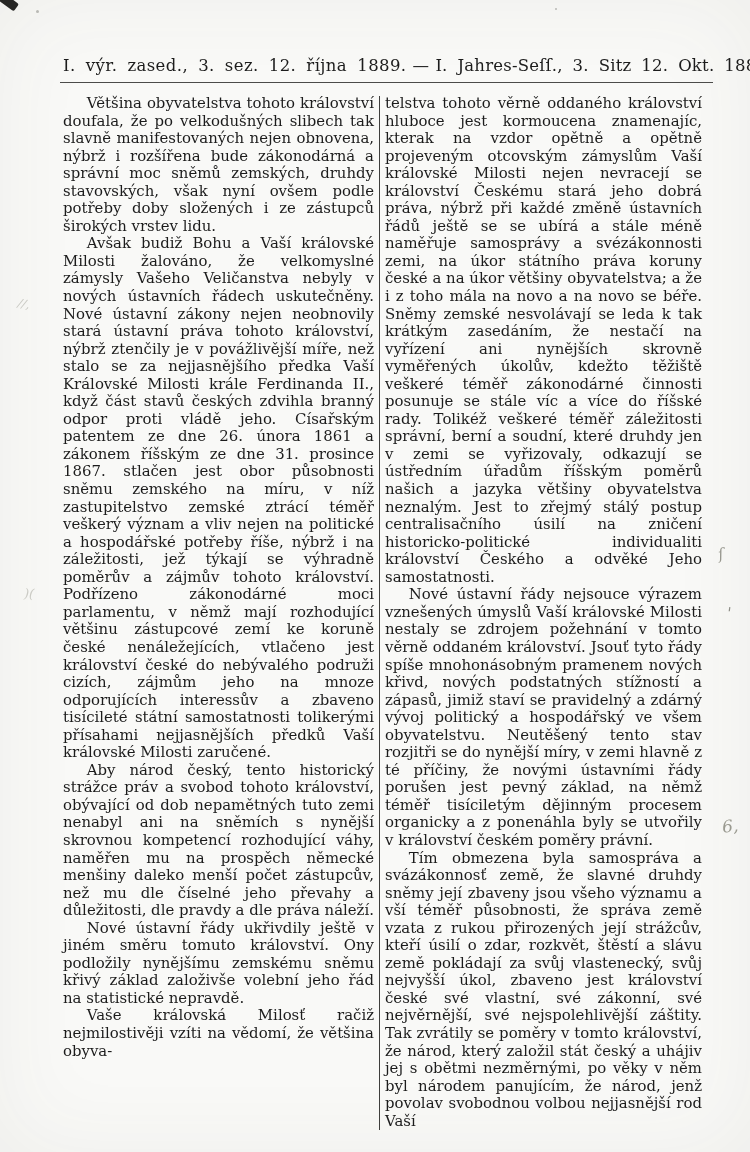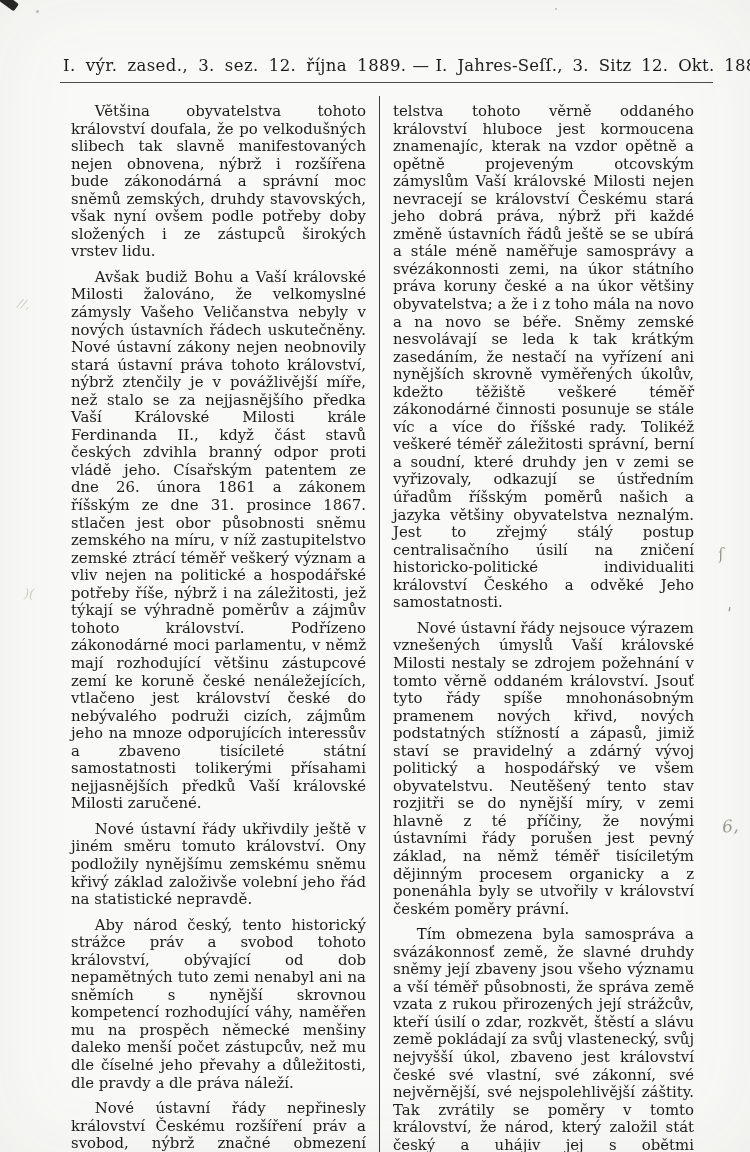--- a/index.html
+++ b/index.html
@@ -40,21 +40,21 @@
     font-size: 14.9px;
     line-height: 17.55px;
   }
   .col-left  { width: 311px; }
   .col-right { width: 317px; }
   .divider {
     width: 1px;
     background: #3e3e3c;
     margin: 1px 5px 0 5px;
   }
-  p.para { margin: 8px; text-indent: 1.6em; }
+  p.para { margin: 0; text-indent: 1.6em; }
   p.para.noindent { text-indent: 0; }
   .seg.it { }
   .pencil-mark {
     position: absolute;
     font-style: italic;
     font-family: "DejaVu Serif", serif;
     pointer-events: none;
     white-space: nowrap;
   }
   .corner-smudge {
@@ -86,23 +86,22 @@
     </div>
 
   </header>
 
   <div class="rule"></div>
 
   <main class="columns">
     <div class="col col-left" id="col-left">
         <p class="para"><span class="seg">Většina obyvatelstva tohoto království doufala, že po velkodušných slibech tak slavně manifestovaných nejen obnovena, nýbrž i rozšířena bude zákonodárná a správní moc sněmů zemských, druhdy stavovských, však nyní ovšem podle potřeby doby složených i ze zástupců širokých vrstev lidu.</span></p>
         <p class="para"><span class="seg">Avšak budiž Bohu a Vaší královské Milosti žalováno, že velkomyslné zámysly Vašeho Veličanstva nebyly v nových ústavních řádech uskutečněny. Nové ústavní zákony nejen neobnovily stará ústavní práva tohoto království, nýbrž ztenčily je v povážlivější míře, než stalo se za nejjasnějšího předka Vaší Královské Milosti krále Ferdinanda II., když část stavů českých zdvihla branný odpor proti vládě jeho. Císařským patentem ze dne 26. února 1861 a zákonem říšským ze dne 31. prosince 1867. stlačen jest obor působnosti sněmu zemského na míru, v níž zastupitelstvo zemské ztrácí téměř veškerý význam a vliv nejen na politické a hospodářské potřeby říše, nýbrž i na záležitosti, jež týkají se výhradně poměrův a zájmův tohoto království. Podřízeno zákonodárné moci parlamentu, v němž mají rozhodující většinu zástupcové zemí ke koruně české nenáležejících, vtlačeno jest království české do nebývalého podruži cizích, zájmům jeho na mnoze odporujících interessův a zbaveno tisícileté státní samostatnosti tolikerými přísahami nejjasnějších předků Vaší královské Milosti zaručené.</span></p>
+        <p class="para"><span class="seg">Aby národ český, tento historický strážce práv a svobod tohoto království, obývající od dob nepamětných tuto zemi nenabyl ani na sněmích s nynější skrovnou kompetencí rozhodující váhy, naměřen mu na prospěch německé menšiny daleko menší počet zástupcův, než mu dle číselné jeho převahy a důležitosti, dle pravdy a dle práva náleží.</span></p>
         <p class="para"><span class="seg">Nové ústavní řády ukřivdily ještě v jiném směru tomuto království. Ony podložily nynějšímu zemskému sněmu křivý základ založivše volební jeho řád na statistické nepravdě.</span></p>
-        <p class="para"><span class="seg">Aby národ český, tento historický strážce práv a svobod tohoto království, obývající od dob nepamětných tuto zemi nenabyl ani na sněmích s nynější skrovnou kompetencí rozhodující váhy, naměřen mu na prospěch německé menšiny daleko menší počet zástupcův, než mu dle číselné jeho převahy a důležitosti, dle pravdy a dle práva náleží.</span></p>
-        <p class="para"><span class="seg">Nové ústavní řády nepřinesly království Českému rozšíření práv a svobod, nýbrž značné obmezení nejdůležitějšího odvěkého práva jeho k vlastní správě a k vlastnímu zákonodárství.</span></p>
         <p class="para"><span class="seg">Vaše královská Milosť račiž nejmilostivěji vzíti na vědomí, že většina obyva-</span></p>
       </div>
     <div class="divider"></div>
     <div class="col col-right" id="col-right">
         <p class="para noindent"><span class="seg">telstva tohoto věrně oddaného království hluboce jest kormoucena znamenajíc, kterak na vzdor opětně a opětně projeveným otcovským zámyslům Vaší královské Milosti nejen nevracejí se království Českému stará jeho dobrá práva, nýbrž při každé změně ústavních řádů ještě se se ubírá a stále méně naměřuje samosprávy a svézákonnosti zemi, na úkor státního práva koruny české a na úkor většiny obyvatelstva; a že i z toho mála na novo a na novo se béře. Sněmy zemské nesvolávají se leda k tak krátkým zasedáním, že nestačí na vyřízení ani nynějších skrovně vyměřených úkolův, kdežto těžiště veškeré téměř zákonodárné činnosti posunuje se stále víc a více do říšské rady. Tolikéž veškeré téměř záležitosti správní, berní a soudní, které druhdy jen v zemi se vyřizovaly, odkazují se ústředním úřadům říšským poměrů našich a jazyka většiny obyvatelstva neznalým. Jest to zřejmý stálý postup centralisačního úsilí na zničení historicko-politické individualiti království Českého a odvěké Jeho samostatnosti.</span></p>
         <p class="para"><span class="seg">Nové ústavní řády nejsouce výrazem vznešených úmyslů Vaší královské Milosti nestaly se zdrojem požehnání v tomto věrně oddaném království. Jsouť tyto řády spíše mnohonásobným pramenem nových křivd, nových podstatných stížností a zápasů, jimiž staví se pravidelný a zdárný vývoj politický a hospodářský ve všem obyvatelstvu. Neutěšený tento stav rozjitři se do nynější míry, v zemi hlavně z té příčiny, že novými ústavními řády </span><span class="seg it">porušen jest pevný základ, na němž téměř tisíciletým dějinným procesem organicky a z ponenáhla byly se utvořily v království českém poměry právní.</span></p>
         <p class="para"><span class="seg">Tím obmezena byla samospráva a svázákonnosť země, že slavné druhdy sněmy její zbaveny jsou všeho významu a vší téměř působnosti, že správa země vzata z rukou přirozených její strážcův, kteří úsilí o zdar, rozkvět, štěstí a slávu země pokládají za svůj vlastenecký, svůj nejvyšší úkol, zbaveno jest království české své vlastní, své zákonní, své nejvěrnější, své nejspolehlivější záštity. Tak zvrátily se poměry v tomto království, že národ, který založil stát český a uhájiv jej s obětmi nezměrnými, po věky v něm byl národem panujícím, že národ, jenž povolav svobodnou volbou nejjasnější rod Vaší</span></p>
       </div>
   </main>
 

